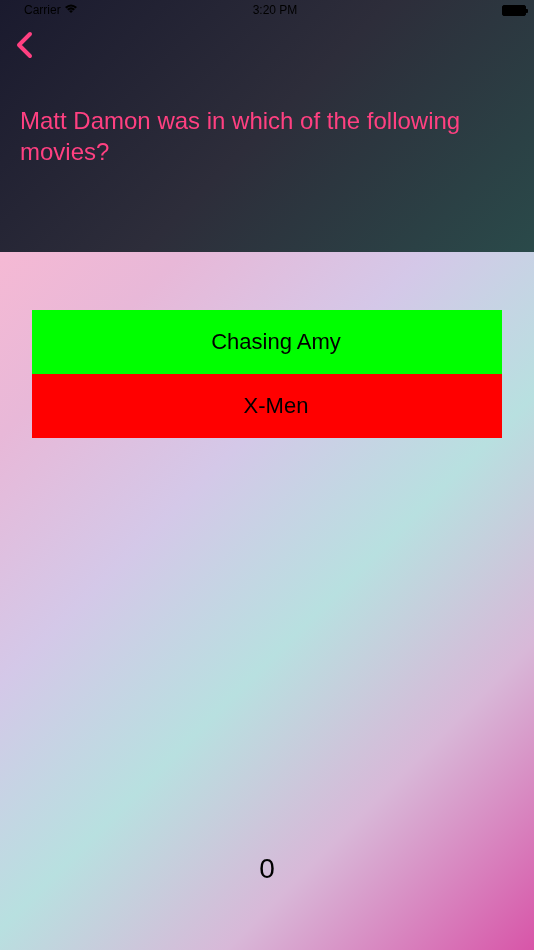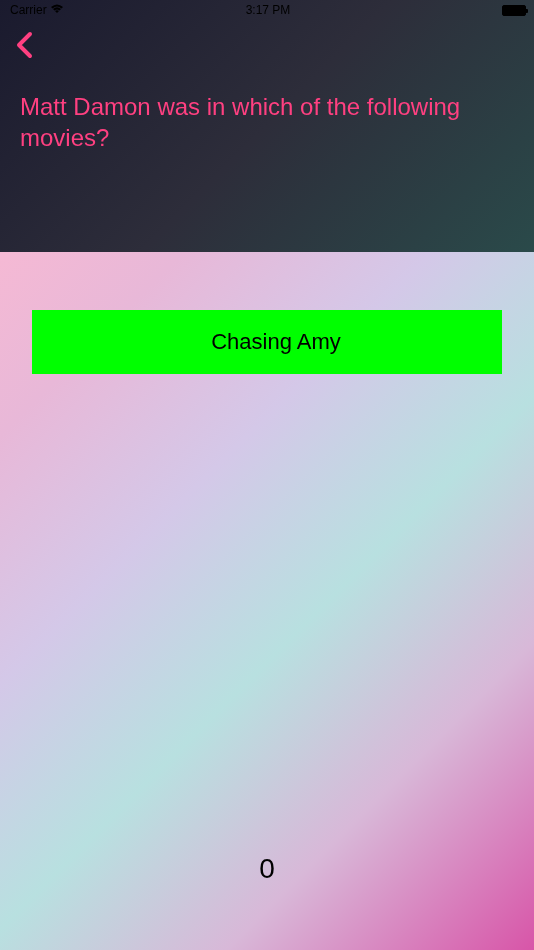--- a/index.html
+++ b/index.html
@@ -19,21 +19,21 @@
     .status-bar {
       height: 20px;
       display: flex;
       align-items: center;
       justify-content: space-between;
       padding: 0 8px;
       font-size: 12px;
       color: #000;
       position: absolute;
       top: 0;
-      left: 2px;
+      left: 16px;
       right: 0;
       z-index: 10;
     }
     
     .status-left {
       display: flex;
       align-items: center;
       gap: 3px;
     }
     
@@ -69,21 +69,21 @@
       top: 3px;
       width: 2px;
       height: 4px;
       background: #000;
       border-radius: 0 1px 1px 0;
     }
     
     .header-section {
       height: 252px;
       background: linear-gradient(135deg, #1a1a2e 0%, #2d2d3a 50%, #2a4a4a 100%);
-      padding-top: 16px;
+      padding-top: 30px;
       position: relative;
     }
     
     .back-button {
       position: absolute;
       top: 30px;
       left: 15px;
       width: 30px;
       height: 30px;
       cursor: pointer;
@@ -147,33 +147,36 @@
 
 <div class="status-bar">
   <div class="status-left">
     <span>Carrier</span>
     <span class="wifi-icon">
       <svg width="14" height="10" viewBox="0 0 14 10">
         <path d="M7 9 L5 7 Q7 5.5 9 7 Z M3 5 Q7 1.5 11 5 L9.5 6.5 Q7 4.5 4.5 6.5 Z M1 3 Q7 -2 13 3 L11.5 4.5 Q7 0.5 2.5 4.5 Z" fill="#000"></path>
       </svg>
     </span>
   </div>
-  <div class="status-center">3:17 PM</div>
+  <div class="status-center">3:20 PM</div>
   <div class="status-right">
     <span class="battery-icon"></span>
   </div>
 </div>
 
 <div class="header-section">
   <div class="back-button">
     <svg width="20" height="30" viewBox="0 0 20 30">
       <path d="M15 4 L4 15 L15 26" stroke-width="4" fill="none" stroke-linecap="round" stroke-linejoin="round"></path>
     </svg>
   </div>
   <div class="question-text">Matt Damon was in which of the following movies?</div>
 </div>
 
 <div class="content-section">
   <div class="answer-option answer-correct">
     <span>Chasing Amy</span>
   </div>
+  <div class="answer-option answer-wrong">
+    <span>X-Men</span>
+  </div>
   <div class="score-display">0</div>
 </div>
 
 </body></html>

